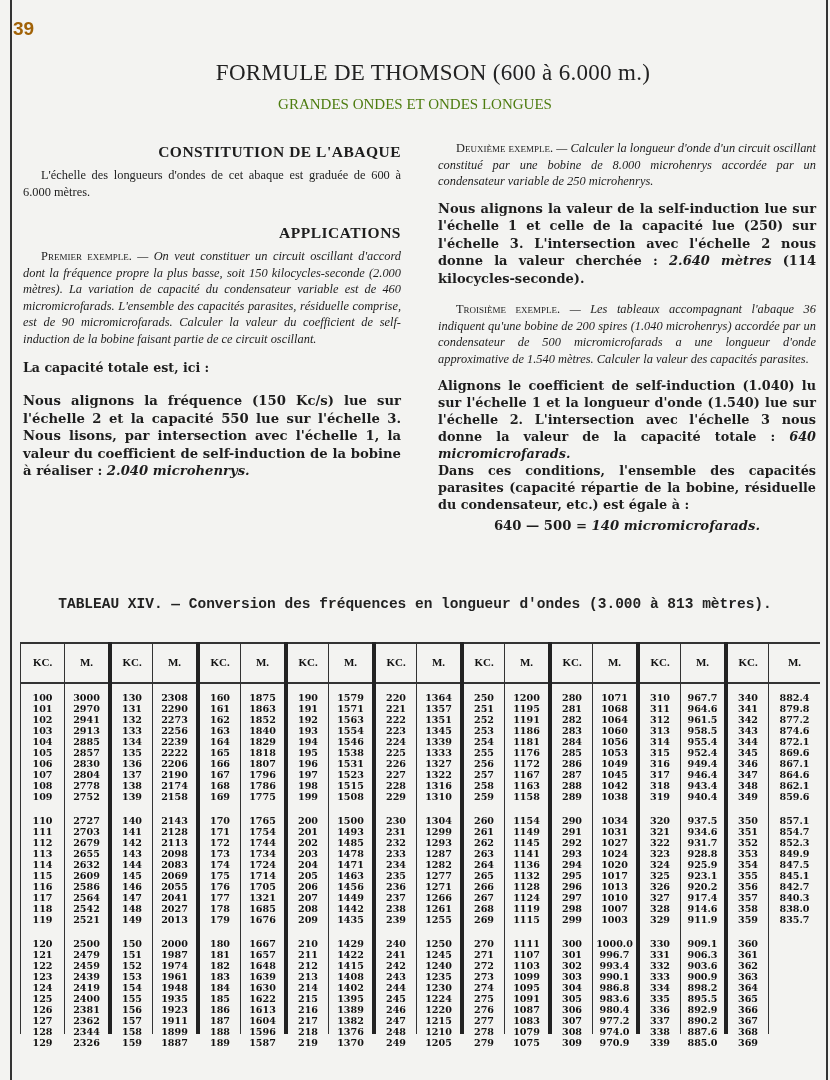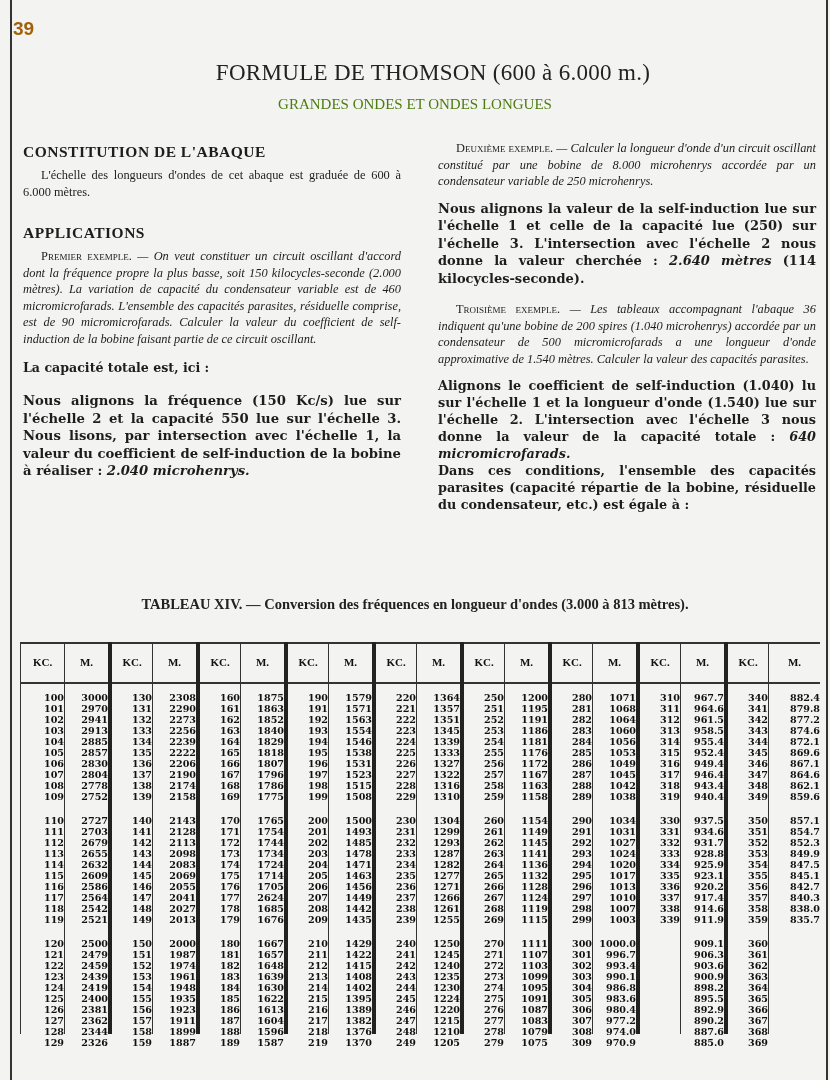--- a/index.html
+++ b/index.html
@@ -25,35 +25,35 @@
       font-size: 23px; letter-spacing: 0.3px; color: #222; padding-left: 18px;
     }
     .sub-title {
       position: absolute; left: 0; width: 830px; top: 96px; text-align: center;
       font-size: 15px; color: #4d7c0f;
     }
     .col { position: absolute; width: 378px; }
     .col-left { left: 23px; top: 143px; }
     .col-right { left: 438px; top: 140px; }
     .h2 {
-      text-align: left; font-weight: bold; font-size: 15.5px; letter-spacing: 0.5px;
+      text-align: right; font-weight: bold; font-size: 15.5px; letter-spacing: 0.5px;
       margin: 0 0 6px 0;
     }
     .p { font-size: 12.4px; line-height: 16.5px; text-align: justify; margin: 0; }
     .p .indent { display: inline-block; width: 18px; }
     .it { font-style: italic; }
     .sc { font-variant: small-caps; font-style: normal; }
     .bold-p {
       font-family: "DejaVu Serif", serif; font-weight: bold;
       font-size: 12.6px; line-height: 17px; text-align: justify; margin: 0;
     }
     .center { text-align: center; }
     .table-title {
       position: absolute; left: 0; width: 830px; top: 596px; text-align: center;
-      font-size: 14.5px; font-weight: bold; color: #222;
+      font-size: 14.5px; font-weight: bold; color: #222; font-family: Liberation Mono, monospace;
     }
     .freq-table {
       position: absolute; left: 20px; top: 642px; width: 800px;
     }
     .rule-top { position: absolute; left: 0; right: 0; top: 0; border-top: 2px solid #333; }
     .rule-mid { position: absolute; left: 0; right: 0; top: 40px; border-top: 2px solid #333; }
     .groups { position: absolute; left: 0; top: 0; display: flex; width: 800px; }
     .group { display: flex; }
     .cell-col {
       text-align: center;
@@ -63,21 +63,21 @@
     .cell-col .hdr {
       height: 42px; line-height: 40px; font-size: 11px; font-weight: bold;
       font-family: "Liberation Serif", serif;
     }
     .kc { width: 44px; border-left: 4px solid #222; box-sizing: border-box; }
     .m { width: 44px; border-left: 1.5px solid #333; box-sizing: border-box; }
     .group:first-child .kc { border-left: 1.5px solid #333; }
     .block { padding-top: 8px; }
     .block + .block { padding-top: 13px; }
     .v { height: 11px; line-height: 11px; }
-    .cell-col .body { height: 350px; text-align: right; }
+    .cell-col .body { height: 350px; }
   </style>
 </head>
 <body>
 
 <div class="page-frame"></div>
 
 <div class="page-number">39</div>
 
 <div class="main-title">FORMULE DE THOMSON (600 à 6.000 m.)</div>
 <div class="sub-title">GRANDES ONDES ET ONDES LONGUES</div>
@@ -98,20 +98,21 @@
   <p class="p it"><span class="indent"></span><span class="sc">Deuxième exemple.</span><span> — Calculer la longueur d'onde d'un circuit oscillant constitué par une bobine de 8.000 microhenrys accordée par un condensateur variable de 250 microhenrys.</span></p>
 
   <p class="bold-p" style="margin-top:10px;font-size:13px;line-height:17.5px;"><span class="indent"></span><span>Nous alignons la valeur de la self-induction lue sur l'échelle 1 et celle de la capacité lue (250) sur l'échelle 3. L'intersection avec l'échelle 2 nous donne la valeur cherchée : </span><span class="it">2.640 mètres</span><span> (114 kilocycles-seconde).</span></p>
 
   <p class="p it" style="margin-top:14px;"><span class="indent"></span><span class="sc">Troisième exemple.</span><span> — Les tableaux accompagnant l'abaque 36 indiquent qu'une bobine de 200 spires (1.040 microhenrys) accordée par un condensateur de 500 micromicrofarads a une longueur d'onde approximative de 1.540 mètres. Calculer la valeur des capacités parasites.</span></p>
 
   <p class="bold-p" style="margin-top:10px;font-size:12.8px;"><span class="indent"></span><span>Alignons le coefficient de self-induction (1.040) lu sur l'échelle 1 et la longueur d'onde (1.540) lue sur l'échelle 2. L'intersection avec l'échelle 3 nous donne la valeur de la capacité totale : </span><span class="it">640 micromicrofarads.</span></p>
 
   <p class="bold-p" style="font-size:12.8px;"><span class="indent"></span><span>Dans ces conditions, l'ensemble des capacités parasites (capacité répartie de la bobine, résiduelle du condensateur, etc.) est égale à :</span></p>
 
+  <p class="bold-p center" style="margin-top:4px;font-size:13.2px;"><span>640 — 500 = </span><span class="it">140 micromicrofarads.</span></p>
 </div>
 
 <div class="table-title">TABLEAU XIV. — Conversion des fréquences en longueur d'ondes (3.000 à 813 mètres).</div>
 
 <div class="freq-table">
   <div class="rule-top"></div>
   <div class="rule-mid"></div>
   <div class="groups" id="groups">
       <div class="group">
         <div class="cell-col kc">
@@ -339,21 +340,21 @@
               <div class="v">1775</div>
             </div>
             <div class="block">
               <div class="v">1765</div>
               <div class="v">1754</div>
               <div class="v">1744</div>
               <div class="v">1734</div>
               <div class="v">1724</div>
               <div class="v">1714</div>
               <div class="v">1705</div>
-              <div class="v">2624</div>
+              <div class="v">1321</div>
               <div class="v">1685</div>
               <div class="v">1676</div>
             </div>
             <div class="block">
               <div class="v">1667</div>
               <div class="v">1657</div>
               <div class="v">1648</div>
               <div class="v">1639</div>
               <div class="v">1630</div>
               <div class="v">1622</div>
@@ -711,20 +712,32 @@
               <div class="v">312</div>
               <div class="v">313</div>
               <div class="v">314</div>
               <div class="v">315</div>
               <div class="v">316</div>
               <div class="v">317</div>
               <div class="v">318</div>
               <div class="v">319</div>
             </div>
             <div class="block">
+              <div class="v">320</div>
+              <div class="v">321</div>
+              <div class="v">322</div>
+              <div class="v">323</div>
+              <div class="v">324</div>
+              <div class="v">325</div>
+              <div class="v">326</div>
+              <div class="v">327</div>
+              <div class="v">328</div>
+              <div class="v">329</div>
+            </div>
+            <div class="block">
               <div class="v">330</div>
               <div class="v">331</div>
               <div class="v">332</div>
               <div class="v">333</div>
               <div class="v">334</div>
               <div class="v">335</div>
               <div class="v">336</div>
               <div class="v">337</div>
               <div class="v">338</div>
               <div class="v">339</div>

